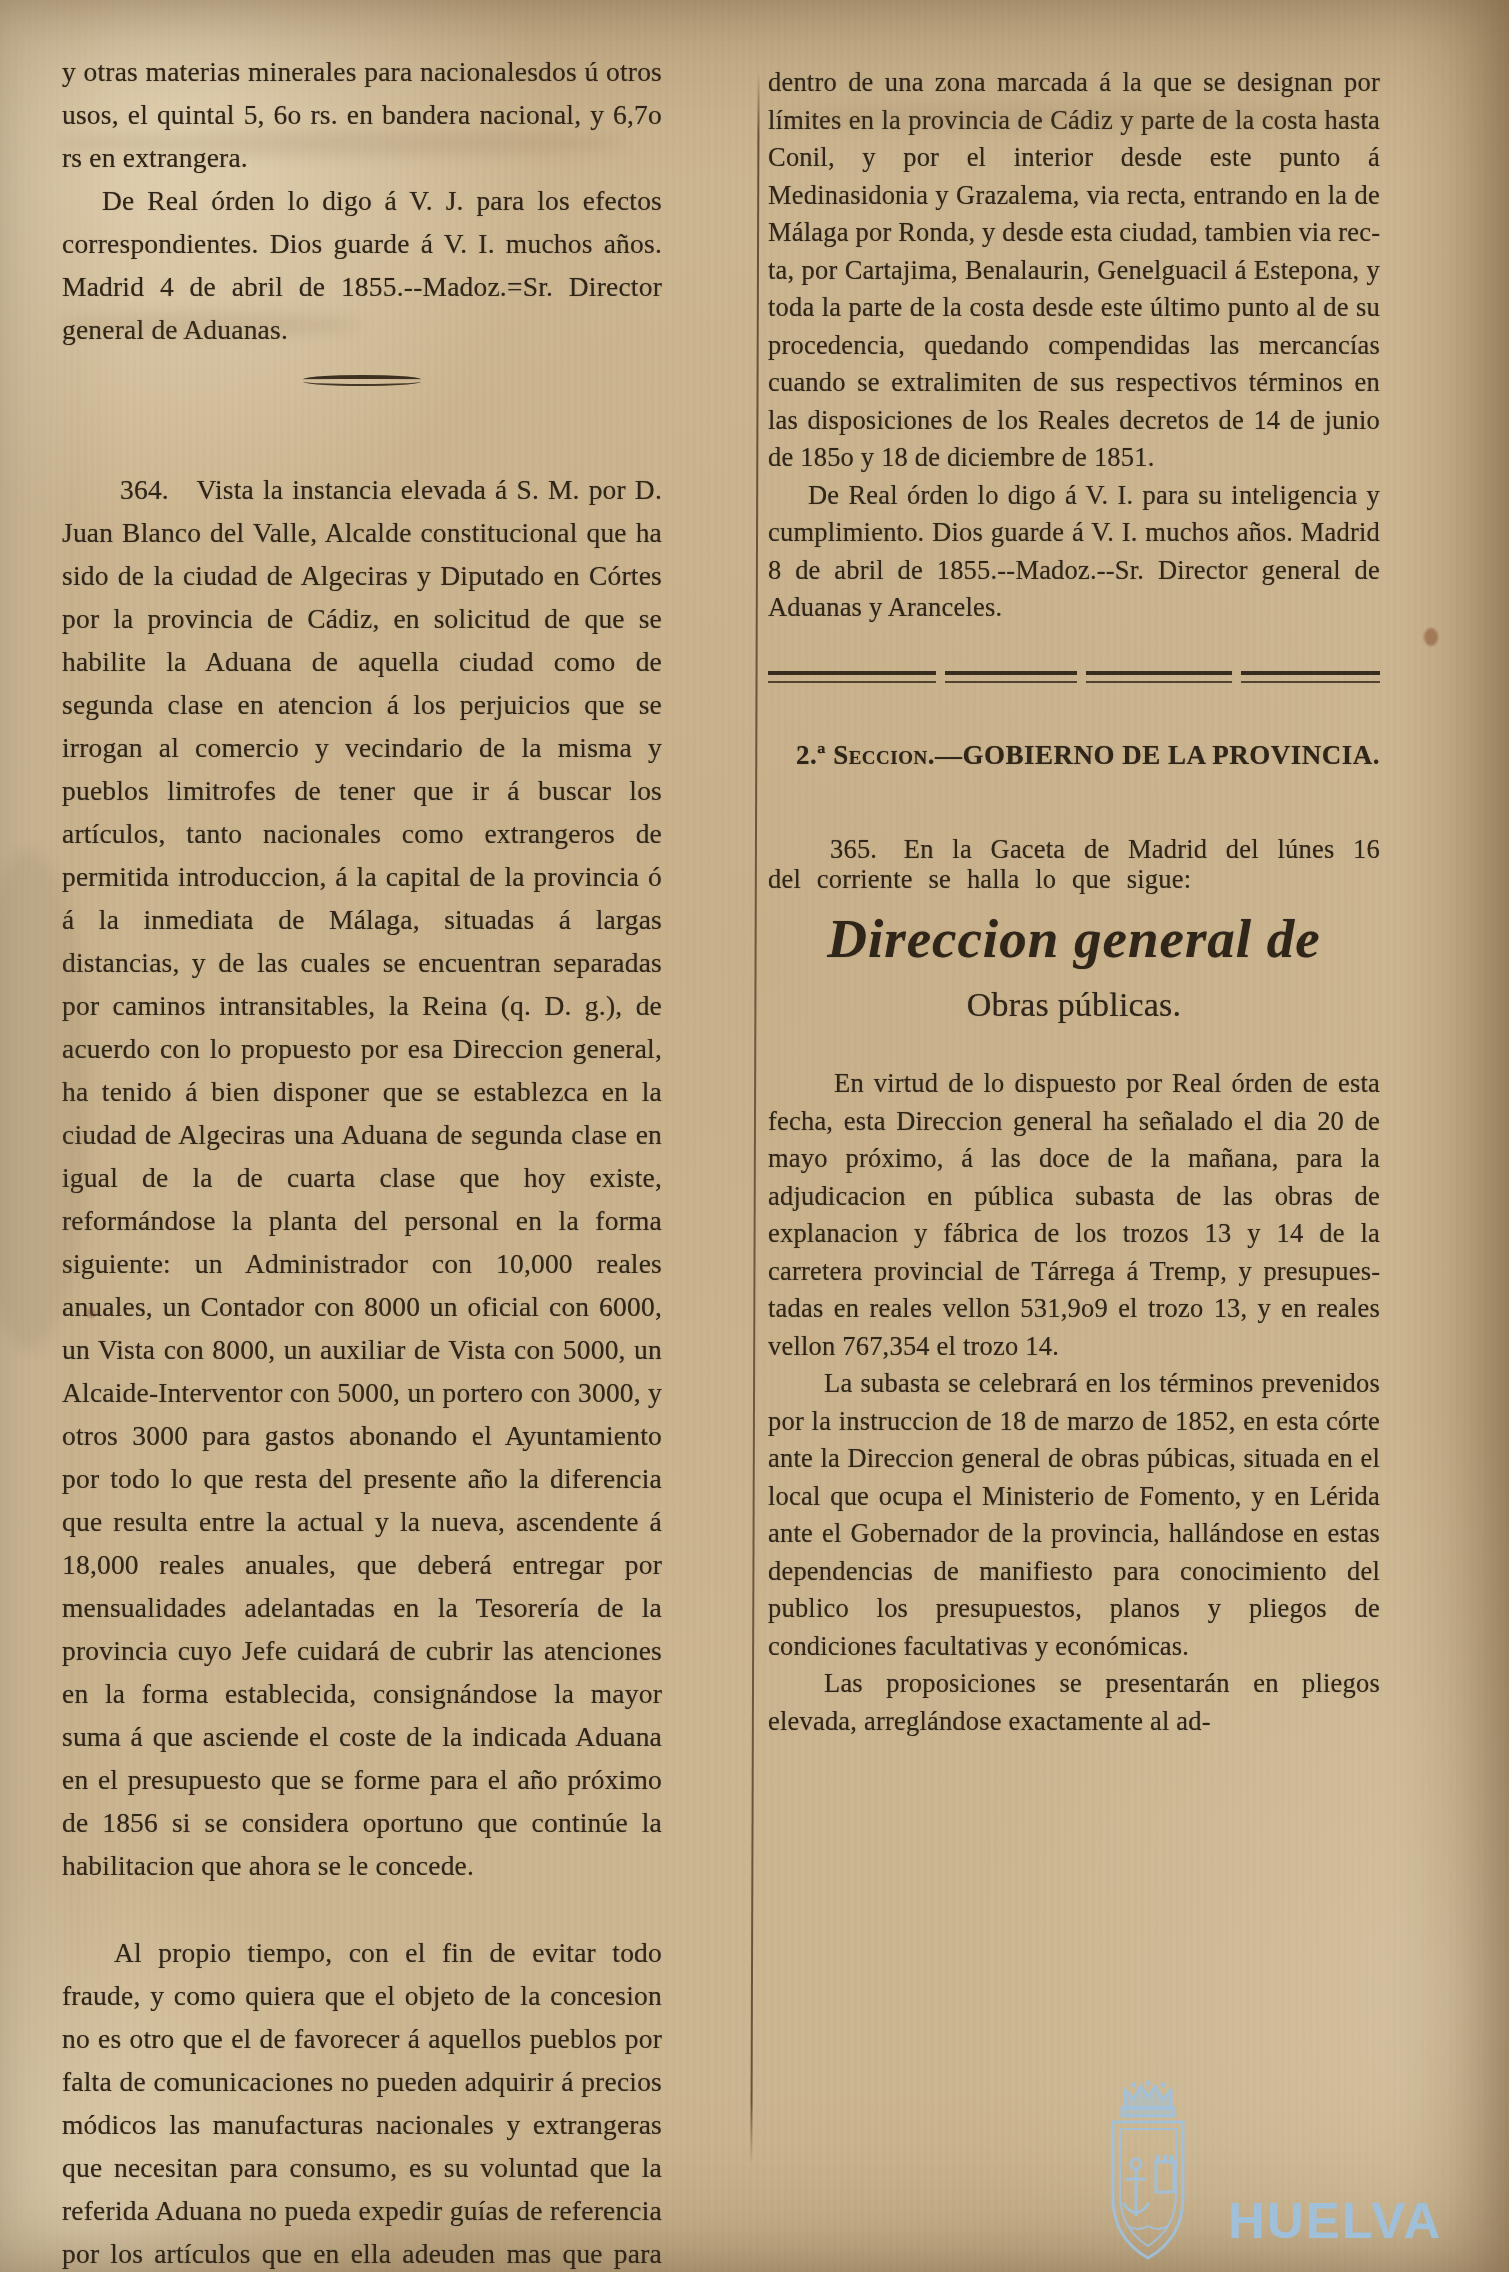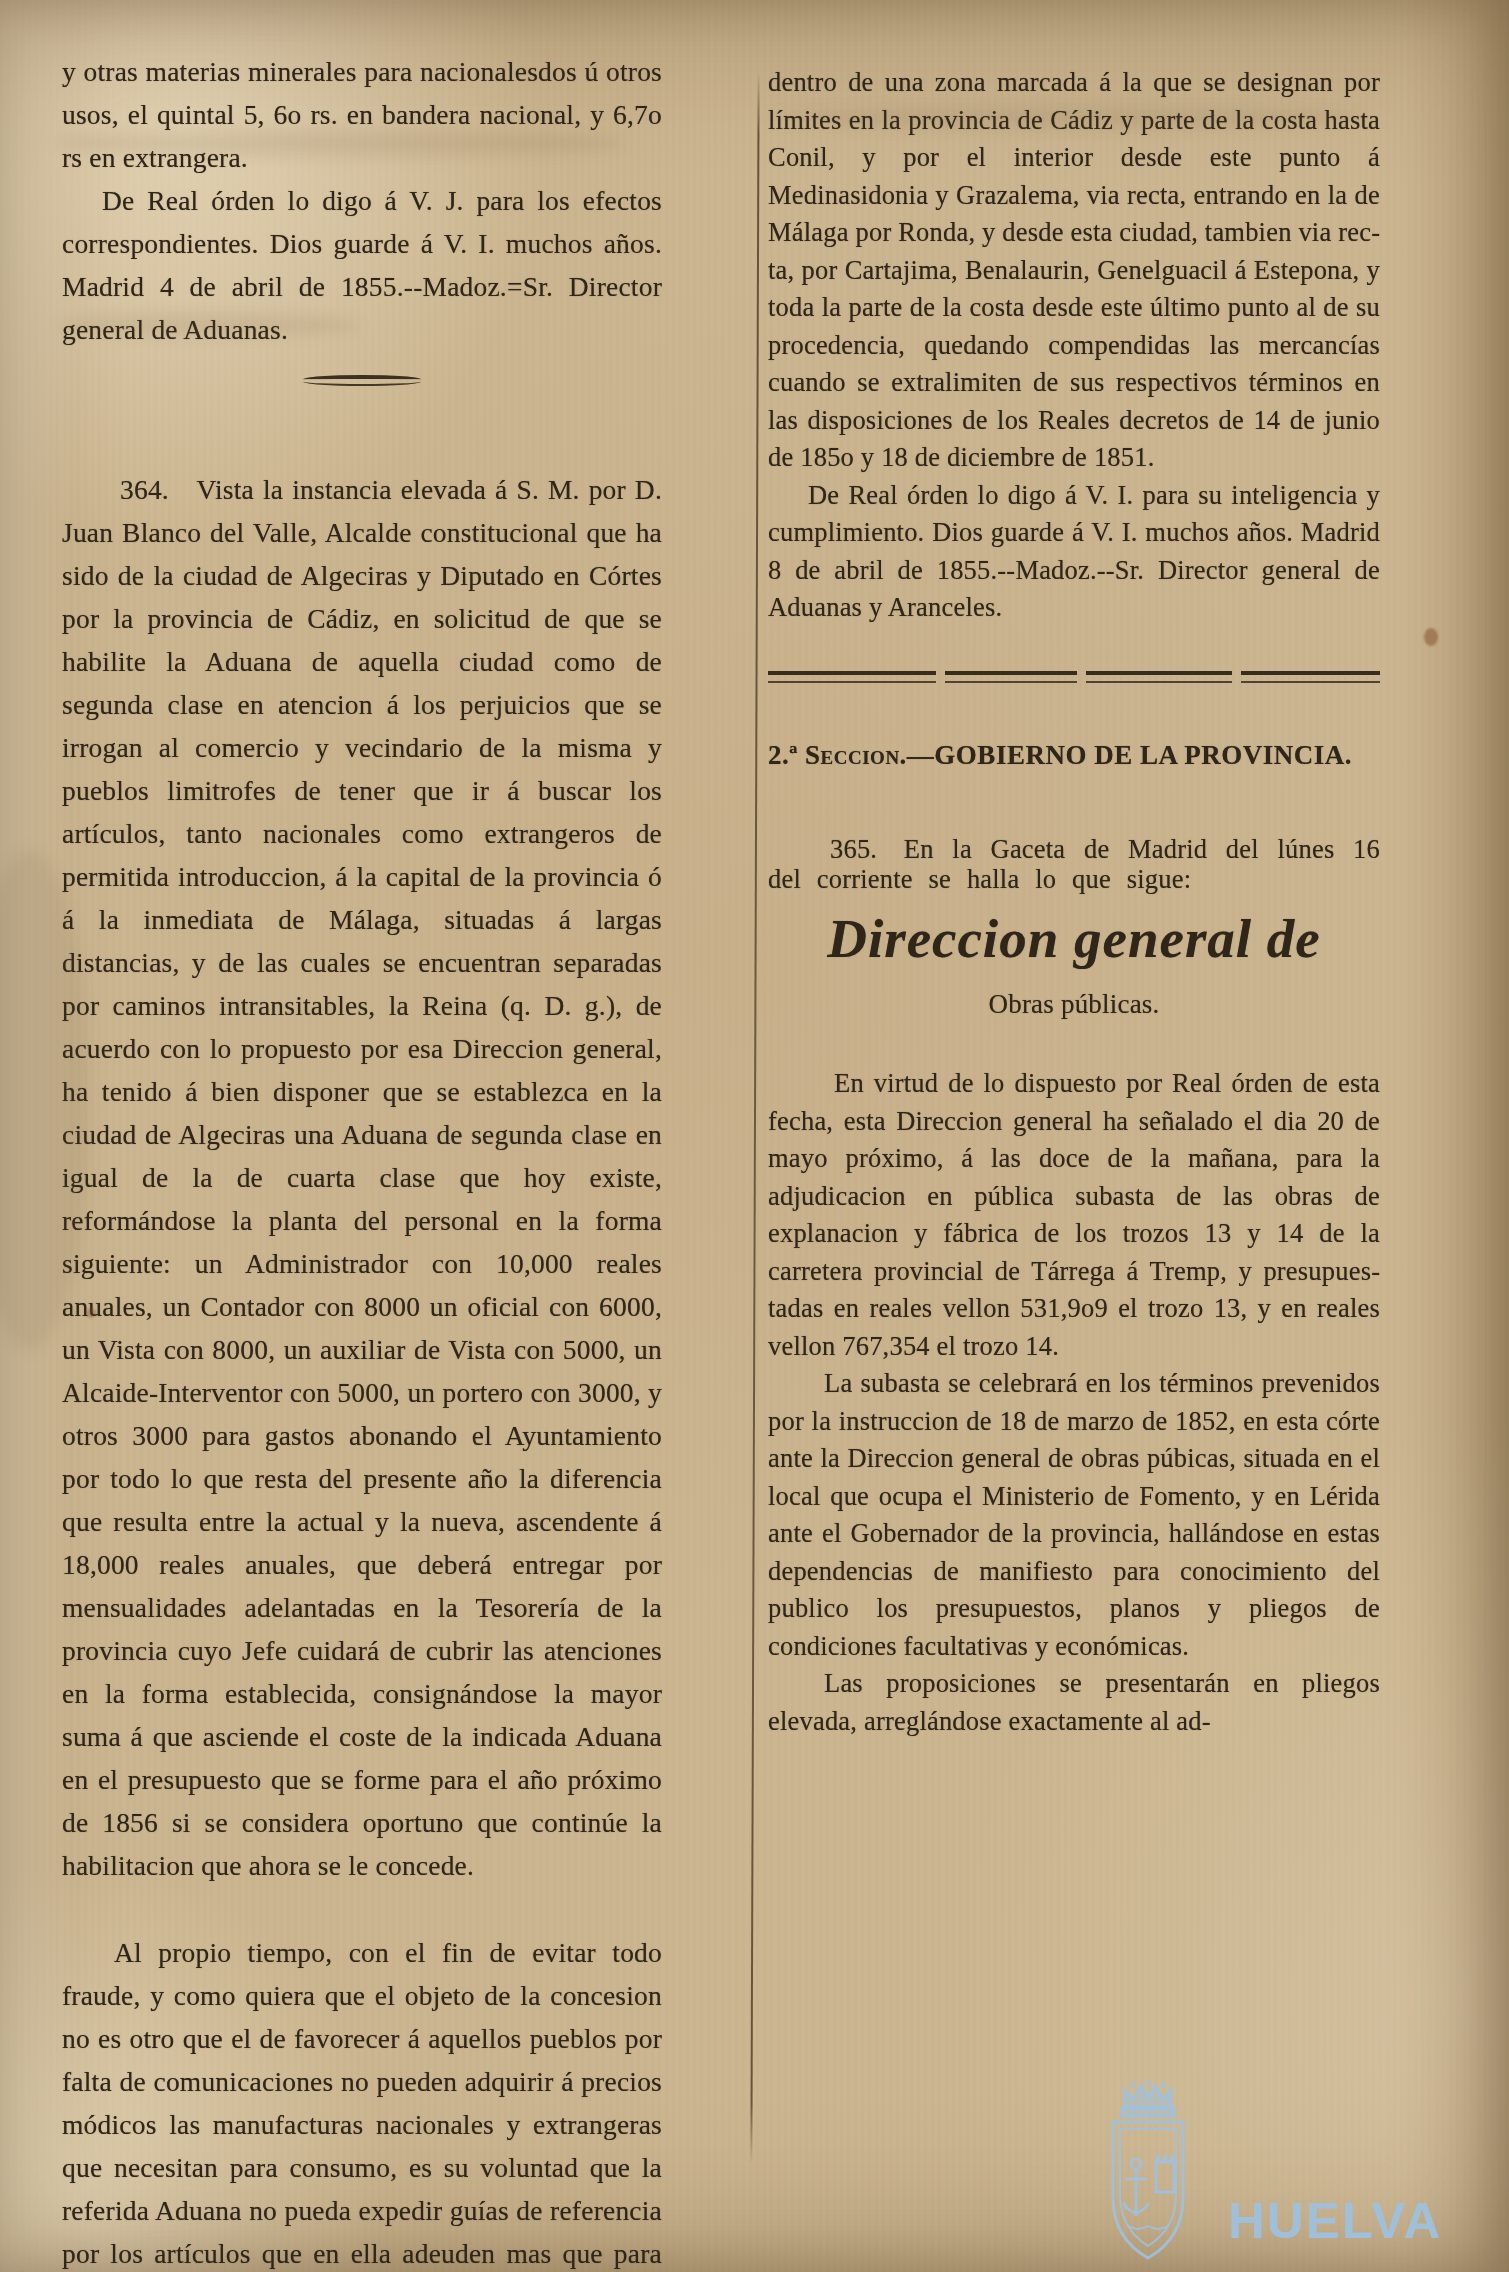--- a/index.html
+++ b/index.html
@@ -23,25 +23,25 @@
   .body{margin:0;text-align:justify;}
   .ind{text-indent:40px;}
   .p364{text-indent:58px;margin-top:82px;}
   .p-alpropio{text-indent:52px;margin-top:44px;}
   .small-rule{width:118px;height:5px;margin:24px auto 0;
     border-top:4px solid rgba(45,34,20,.9);border-bottom:2px solid rgba(45,34,20,.85);
     border-radius:60% / 50%;}
   .big-rule{display:flex;gap:9px;margin-top:44px;}
   .big-rule span{display:block;height:6px;border-top:4px solid rgba(40,30,18,.9);border-bottom:2px solid rgba(40,30,18,.75);}
   .seg1{flex:1.15;} .seg2{flex:.9;} .seg3{flex:1;} .seg4{flex:.95;}
-  .sec-heading{margin:54px 0 0;text-align:left;font-size:27px;font-weight:bold;
+  .sec-heading{margin:54px 0 0;text-align:right;font-size:27px;font-weight:bold;
     font-variant:small-caps;letter-spacing:.5px;}
   .p365{text-indent:62px;word-spacing:9px;line-height:30px;margin-top:60px;}
   .main-heading{margin:26px 0 0;text-align:center;font-size:55px;font-weight:bold;letter-spacing:1px;font-style:italic;}
-  .sub-heading{margin:28px 0 0;text-align:center;font-size:27px;font-weight:normal;}
+  .sub-heading{margin:28px 0 0;text-align:center;font-size:34px;font-weight:normal;}
   .p-envirtud{margin-top:42px;text-indent:66px;}
   .p-subasta{text-indent:56px;}
   .p-props{text-indent:56px;}
   .vrule{position:absolute;left:754px;top:72px;height:2092px;width:2px;z-index:2;
     background:linear-gradient(rgba(70,50,28,0), rgba(70,50,28,.75) 3%, rgba(60,42,24,.65) 50%, rgba(70,50,28,.75) 97%, rgba(70,50,28,0));
     transform:rotate(.2deg);}
   .watermark{position:absolute;z-index:1;}
   .wm-crest{position:absolute;left:1098px;top:2076px;}
   .wm-text{position:absolute;left:1228px;top:2192px;
     font-family:"Liberation Sans","DejaVu Sans",sans-serif;font-weight:bold;

